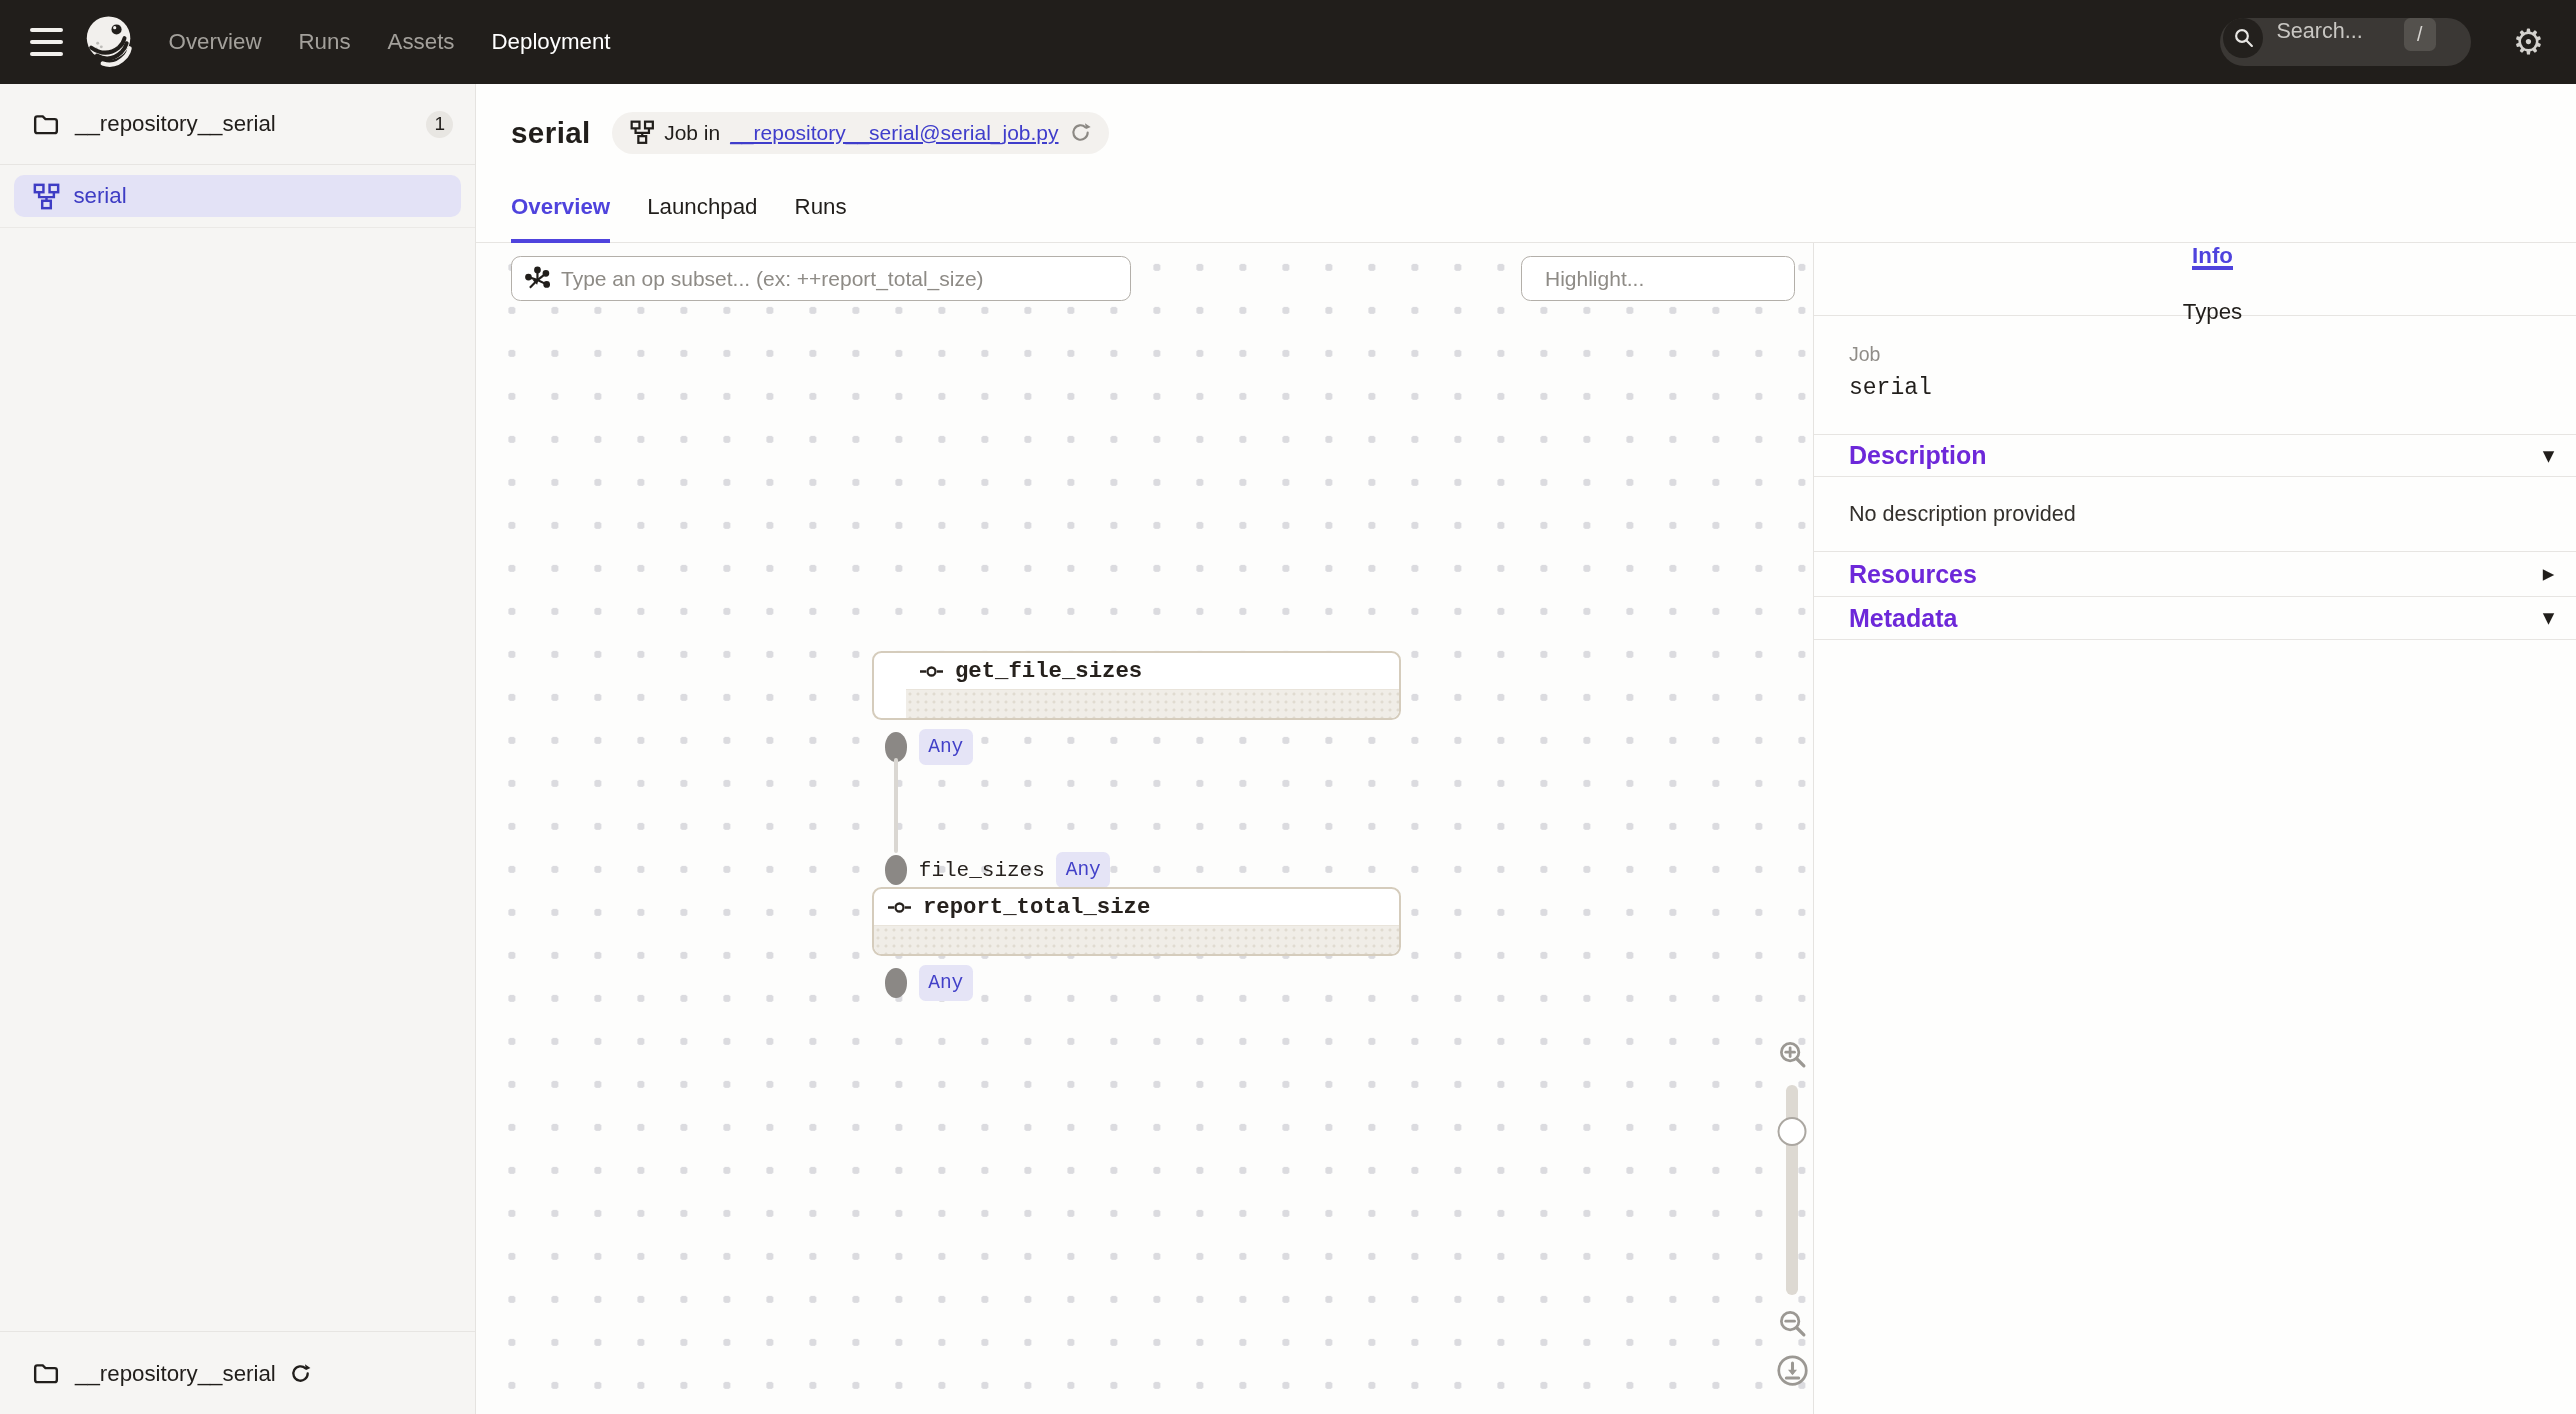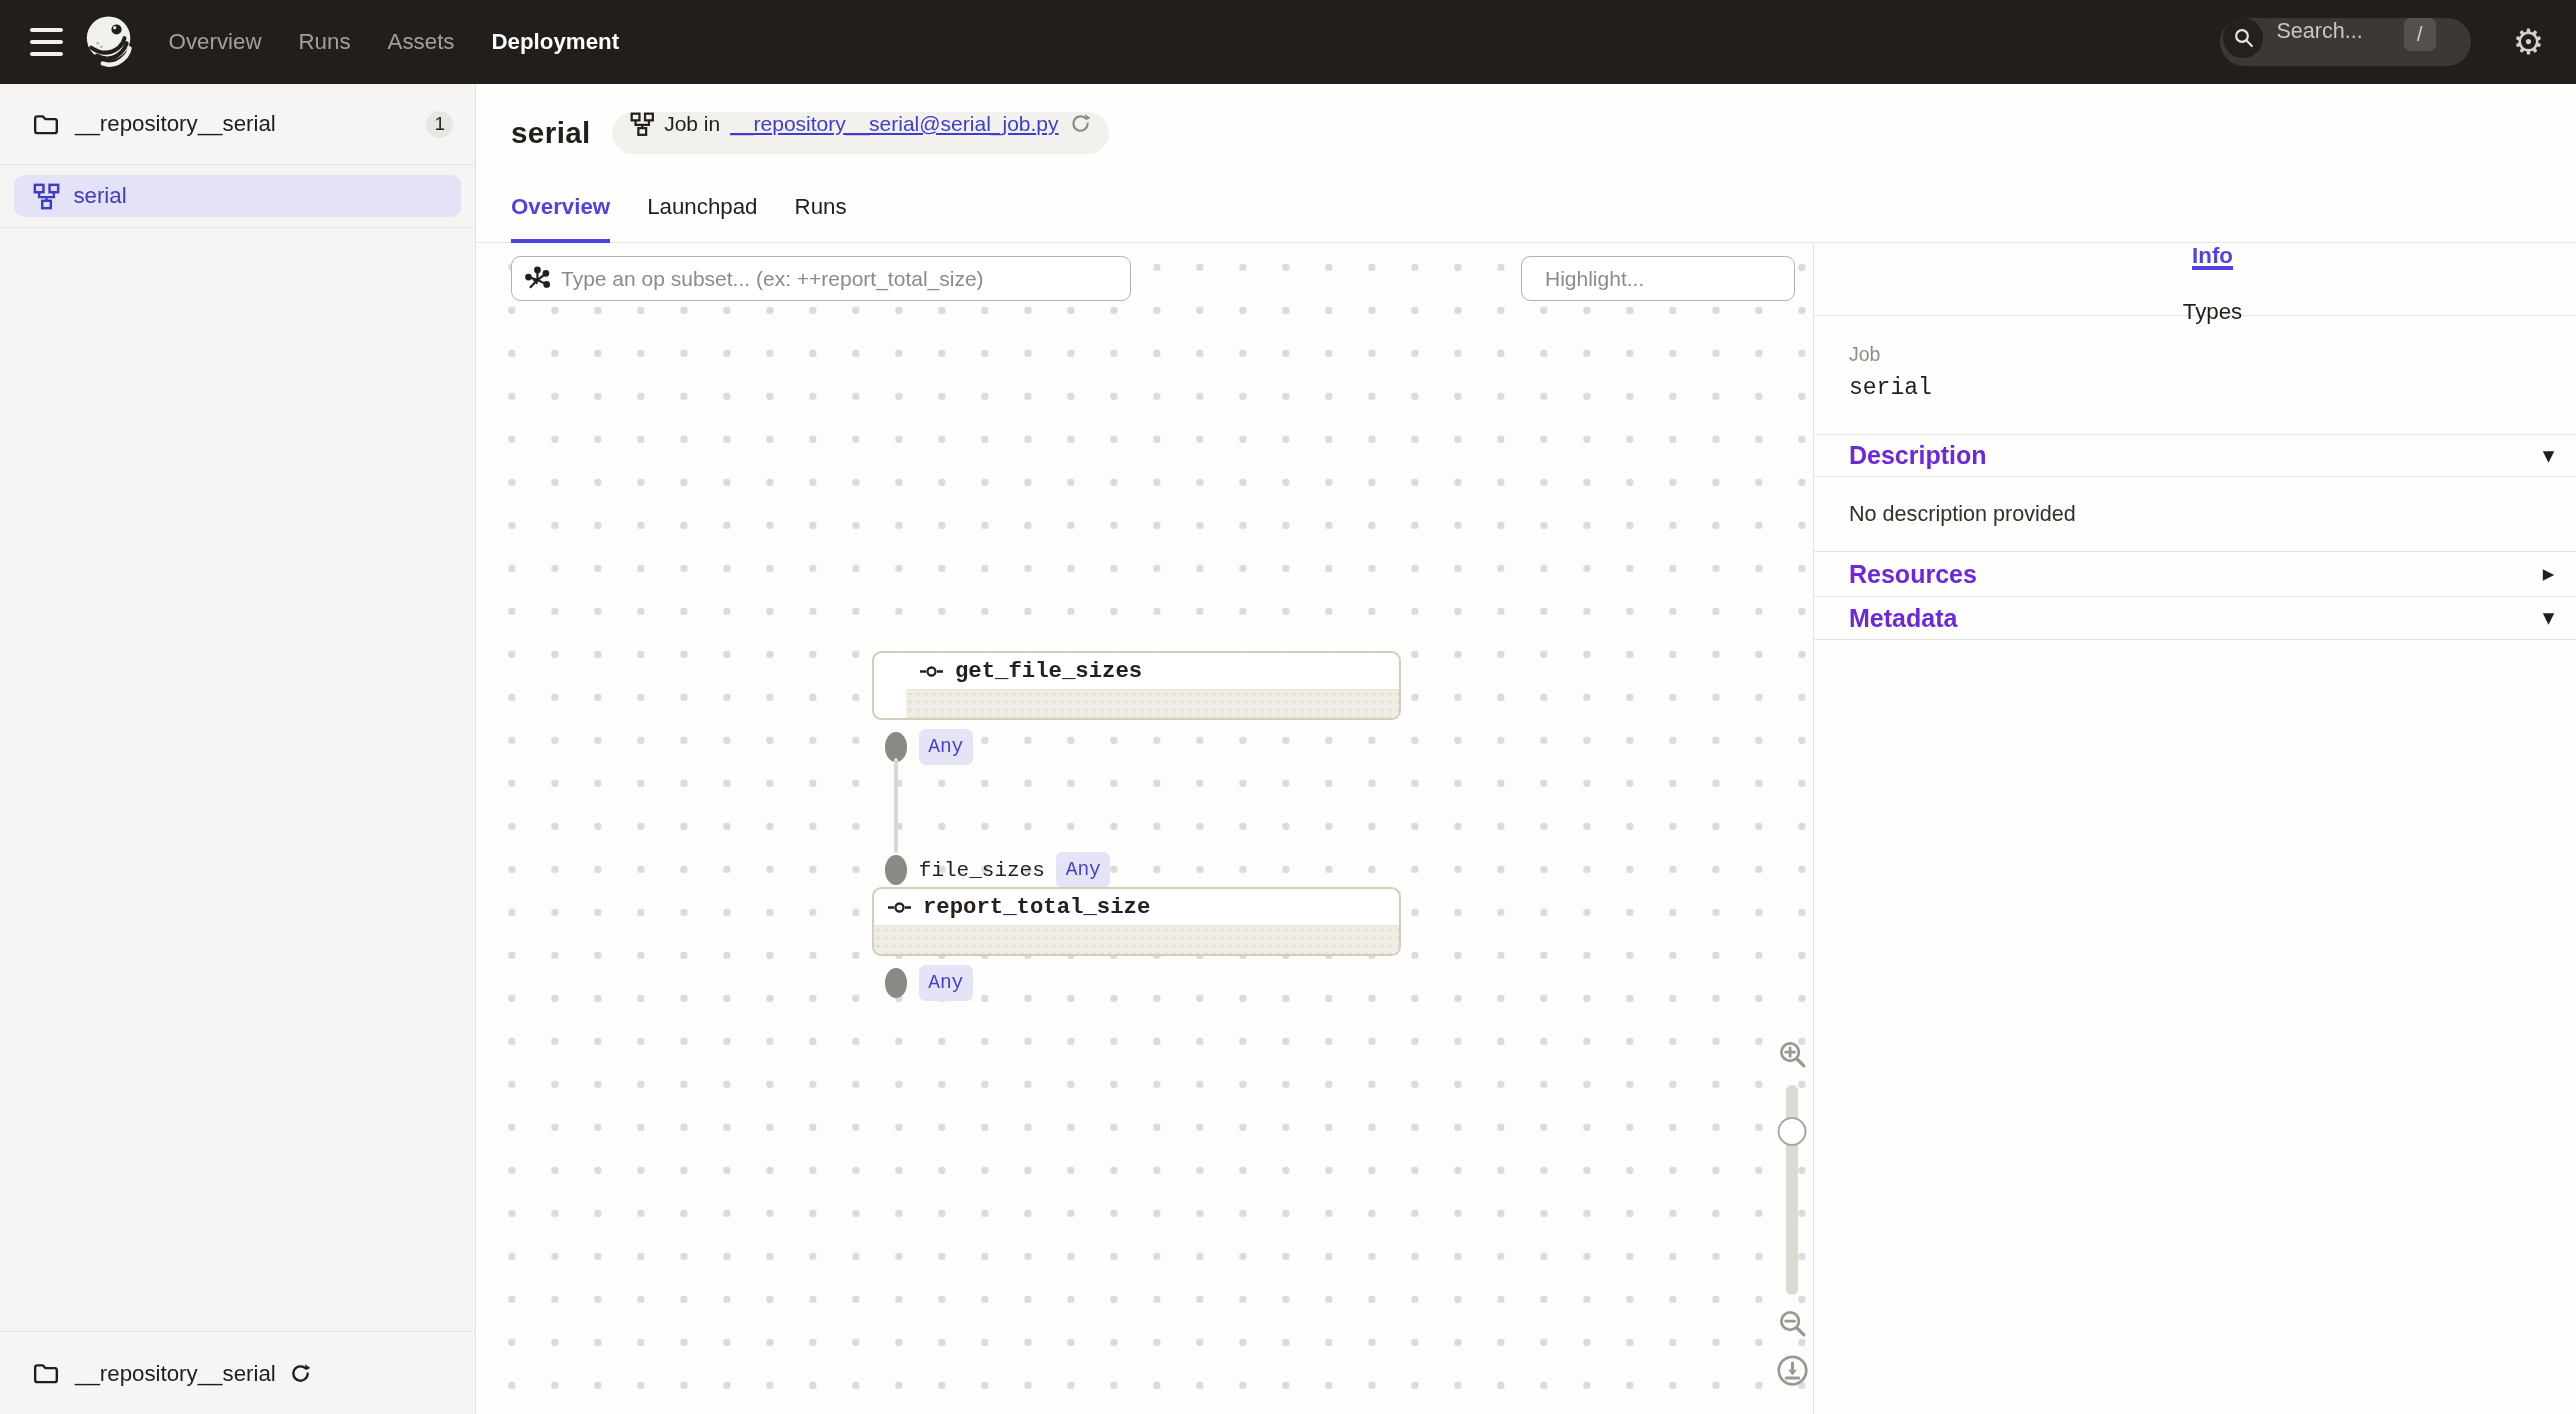--- a/index.html
+++ b/index.html
@@ -7,21 +7,21 @@
   .app { position:relative; width:2576px; height:1414px;border-radius:24px; }
 
   
   .topbar { position:absolute; left:0; top:0; width:2576px; height:84px; background:#211E1B;
             display:flex; align-items:center; padding:0 26px; }
   .hamburger { width:33px; height:29px; display:flex; flex-direction:column; justify-content:space-between; cursor:pointer; margin-left:4.3px; }
   .hamburger div { height:4.3px; background:#F2F0ED; border-radius:2.2px; }
   .logo { margin-left:17.3px; width:58px; height:61px; }
   .topnav { display:flex; align-items:center; margin-left:30px; gap:37px; }
   .topnav .navitem { font-size:22.3px; color:#A3A09B; cursor:pointer; }
-  .topnav .navitem.active { color:#FFFFFF; font-weight:700; }
+  .topnav .navitem.active { color:#FFFFFF; font-weight:400; }
   .topbar-spacer { flex:1; }
   .searchpill { width:251px; height:48px; border-radius:24px; background:#3B3835; display:flex; align-items:flex-start; cursor:text; }
   .search-circle { width:40px; height:40px; margin-left:3.6px; border-radius:50%; background:#23201D; display:flex; align-items:center; justify-content:center; }
   .searchpill input { background:transparent; border:none; outline:none; color:#D8D6D2; font-size:21.6px;
                       font-family:"Liberation Sans",sans-serif; width:123px; margin-left:13px; }
   .searchpill input::placeholder { color:#C9C7C3; }
   .slash-badge { width:32px; height:33px; border-radius:6.5px; background:#54514D; color:#D8D6D2; font-size:19.5px;
                  display:flex; align-items:center; justify-content:center; margin-left:4.3px; }
   .gear { font-size:35px; color:#D4D2CE; margin-left:42px; margin-right:5.8px; cursor:pointer;
           font-family:"DejaVu Sans", sans-serif; line-height:1; }
@@ -38,21 +38,21 @@
   .job-item .label { font-size:22.3px; color:#3E3CC4; margin-left:13px; }
   .sidebar-div { border-bottom:1.4px solid #EBE9E6; }
   .sidebar-spacer { flex:1; }
   .sidebar-footer { height:84px; border-top:1.4px solid #E7E5E2; display:flex; align-items:center; padding-left:33px; }
   .sidebar-footer .label { font-size:22.3px; color:#211E1B; margin:0 13px 0 16px; }
 
   
   .main-header { position:absolute; left:476px; top:84px; width:2100px; height:87px; background:#FEFEFD;
                  display:flex; align-items:center; padding:10px 0 0 35px; }
   .page-title { font-size:29.6px; font-weight:700; color:#211E1B; letter-spacing:0.4px; }
-  .context-pill { margin-left:21.6px; height:42px; border-radius:21px; background:#F3F1EE; display:flex; align-items:flex-start;
+  .context-pill { margin-left:21.6px; height:42px; border-radius:21px; background:#F3F1EE; display:flex; align-items:center;
                   padding:0 17.3px; gap:10px; }
   .context-pill .txt { font-size:21px; color:#211E1B; }
   .context-pill .link { font-size:21px; color:#3F3DCB; text-decoration:underline; cursor:pointer; }
 
   
   .tabbar { position:absolute; left:476px; top:171px; width:2100px; height:72px; background:#FEFEFD;
             border-bottom:1.4px solid #E7E5E2; display:flex; align-items:center; gap:37px; padding-left:35px; }
   .tab { font-size:22.3px; color:#211E1B; height:100%; display:flex; align-items:center; position:relative; cursor:pointer; }
   .tab.active { color:#4F43DD; font-weight:700; }
   .tab.active::after { content:""; position:absolute; left:0; right:0; bottom:-1.4px; height:4.3px; background:#4F43DD; }

